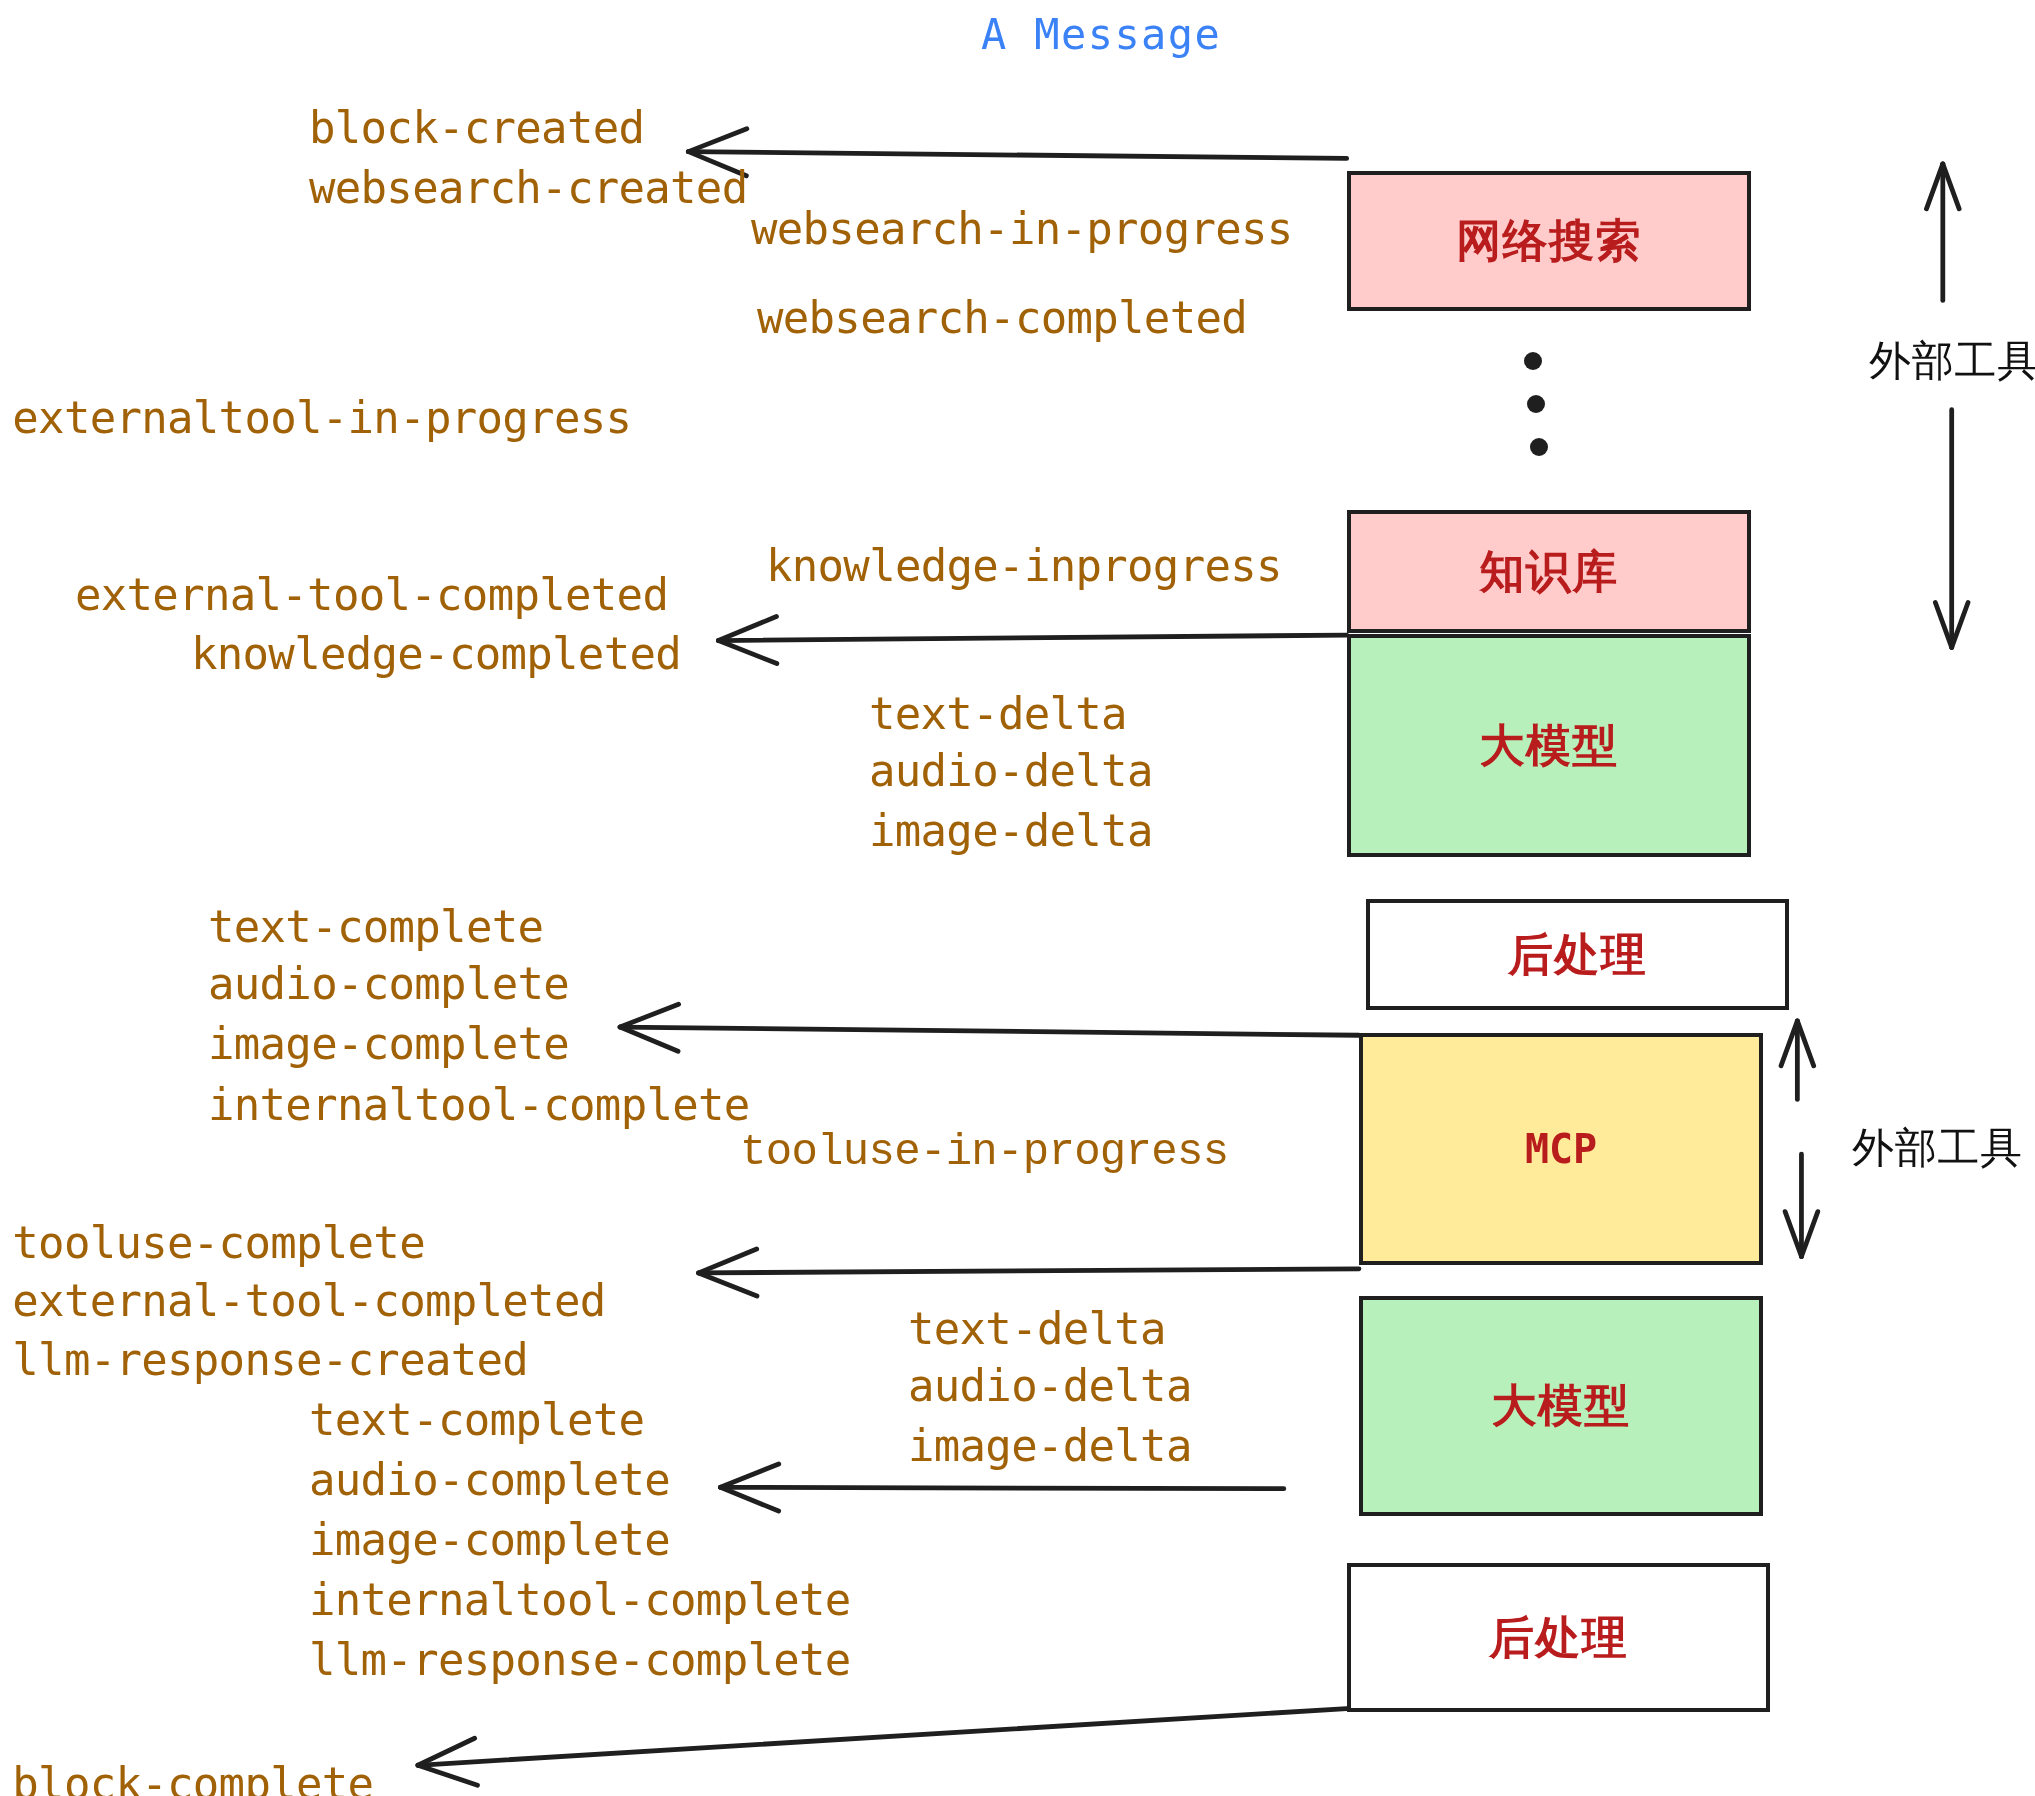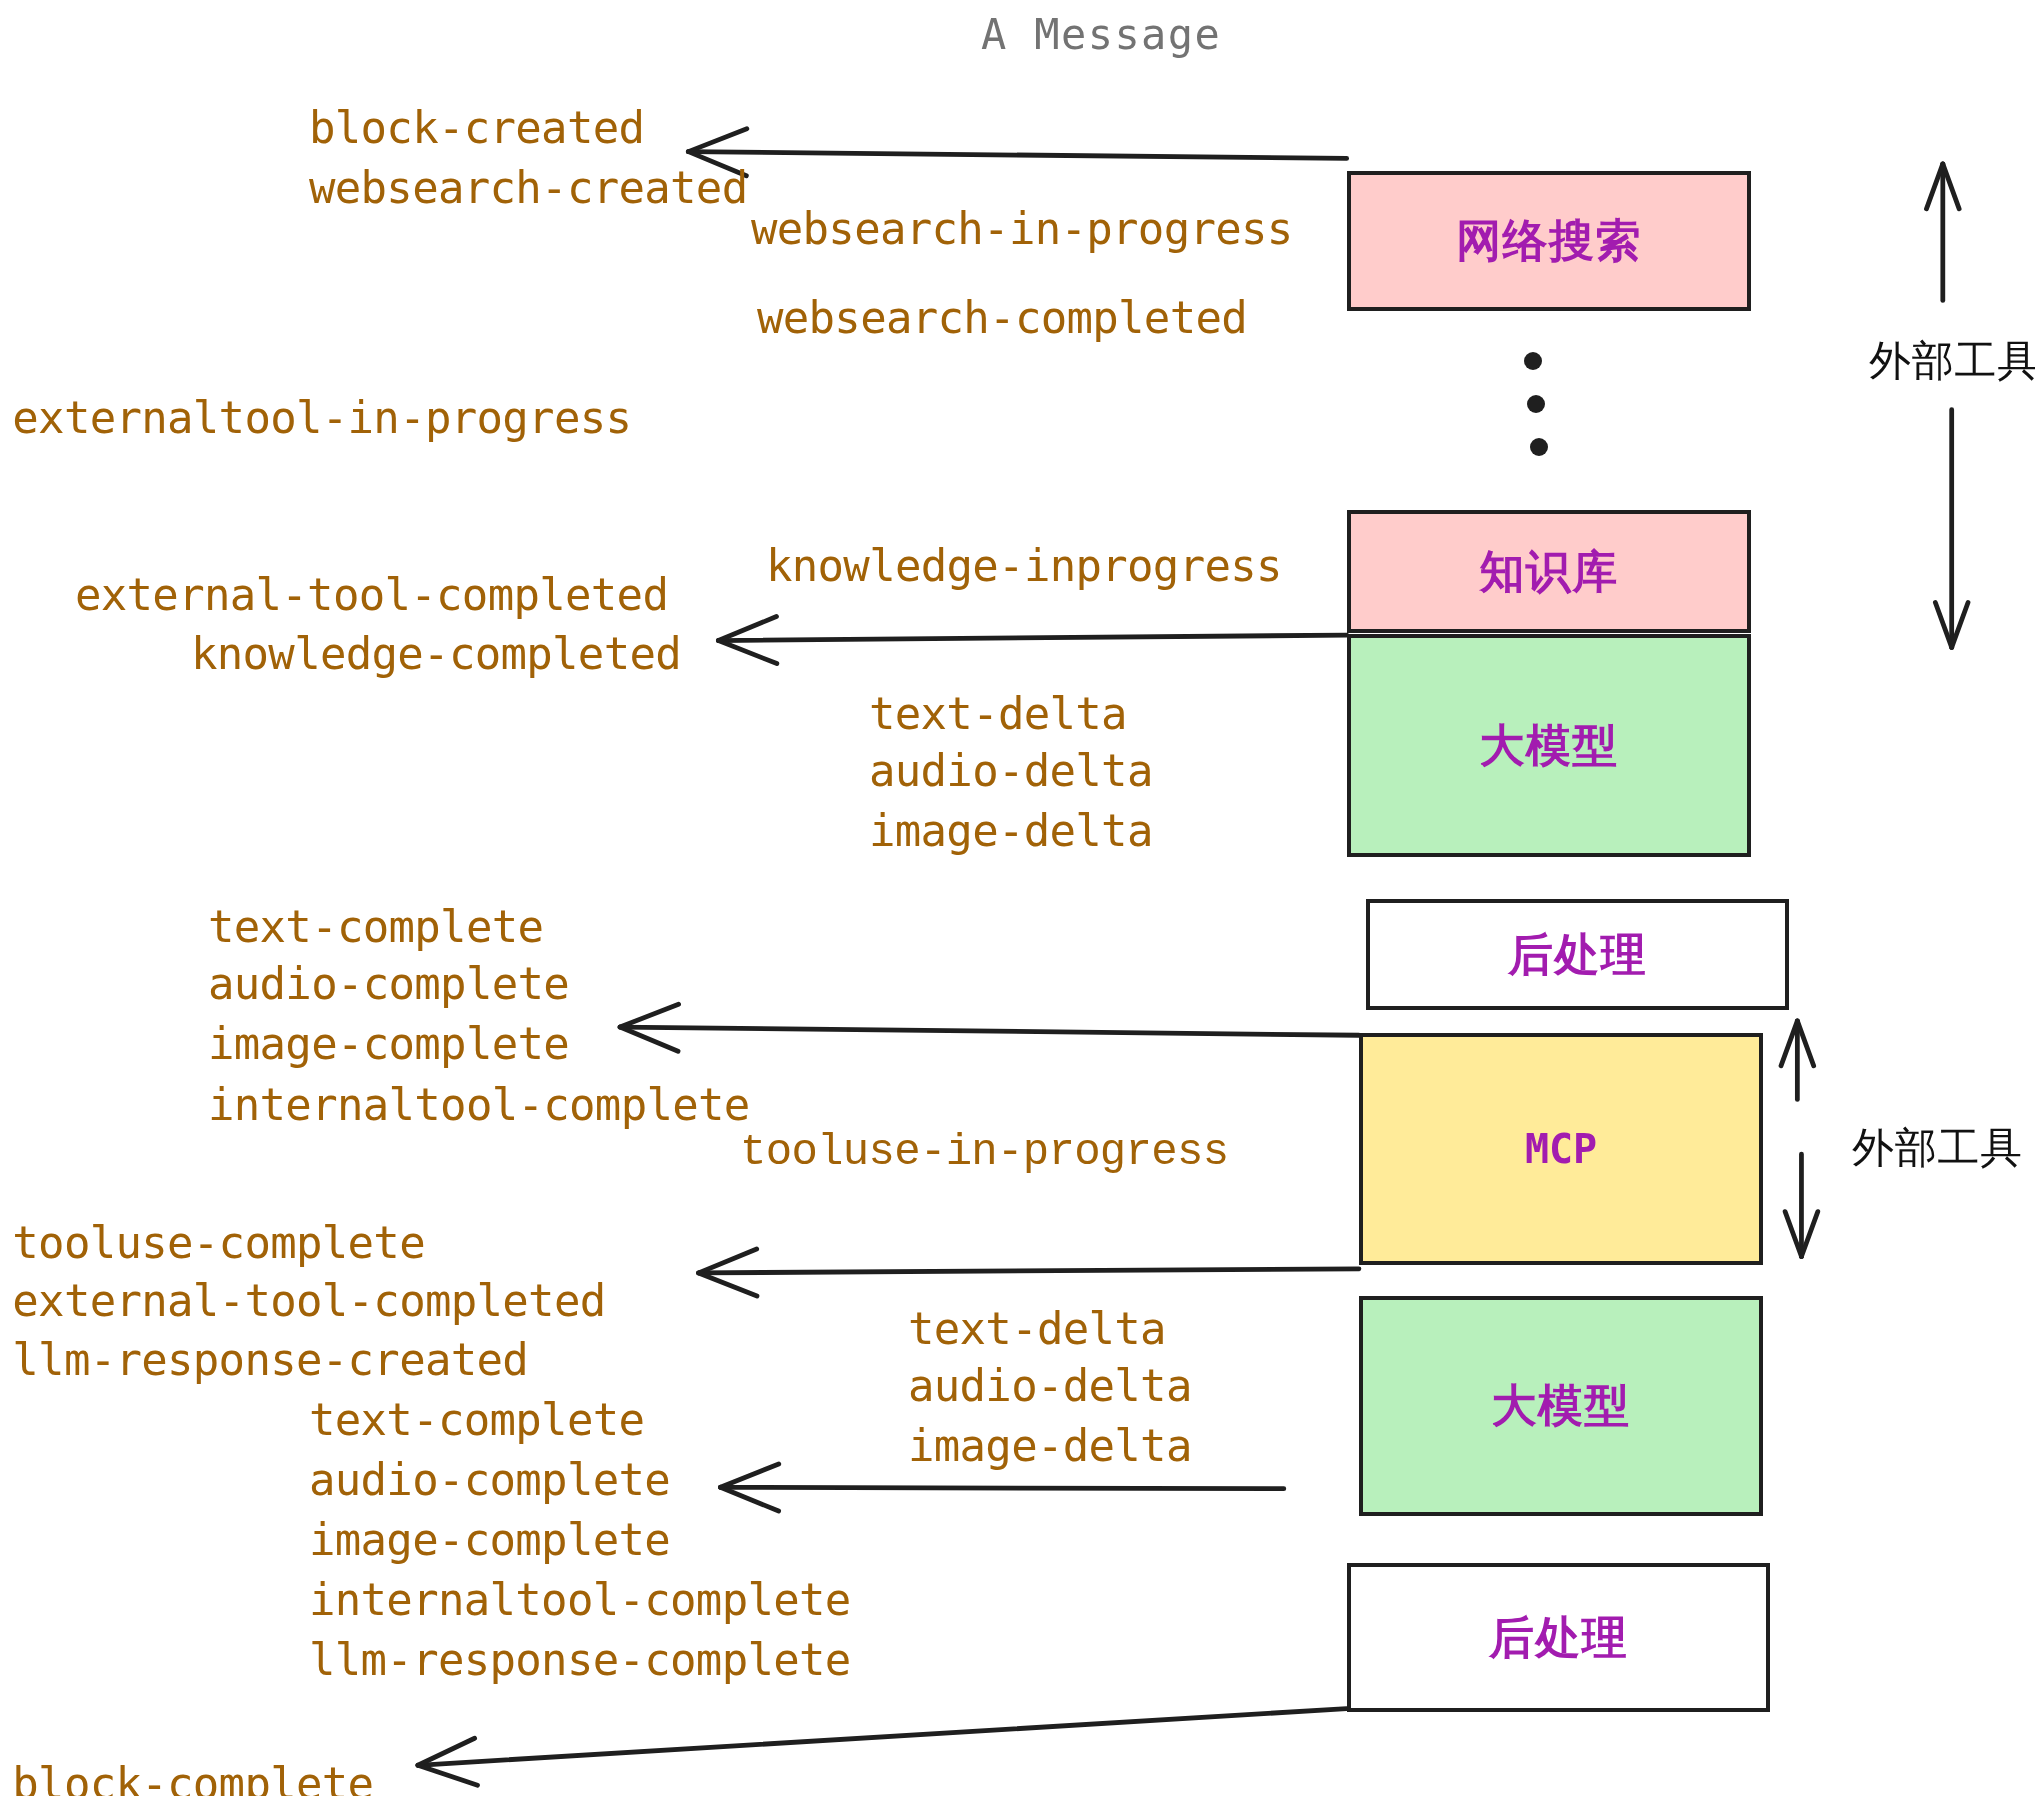--- a/index.html
+++ b/index.html
@@ -27,34 +27,34 @@
     white-space: nowrap;
     color: #a16207;
     font-family: "DejaVu Sans Mono", "Liberation Mono", monospace;
     font-size: 44px;
     line-height: 1;
     letter-spacing: -0.7px;
   }
   .title {
     position: absolute;
     white-space: nowrap;
-    color: #737373;
+    color: #3b82f6;
     font-family: "DejaVu Sans Mono", "Liberation Mono", monospace;
     font-size: 42px;
     line-height: 1;
     letter-spacing: 1.4px;
   }
   .node {
     position: absolute;
     box-sizing: border-box;
     border: 4.1px solid #1f1f1f;
     display: flex;
     align-items: center;
     justify-content: center;
-    color: #a21caf;
+    color: #b91c1c;
     font-family: "DejaVu Sans", "Liberation Sans", sans-serif;
     font-size: 45px;
     font-weight: 600;
     letter-spacing: 1.4px;
     text-align: center;
   }
   .node.mono {
     font-family: "DejaVu Sans Mono", "Liberation Mono", monospace;
     font-size: 40px;
     font-weight: 700;

